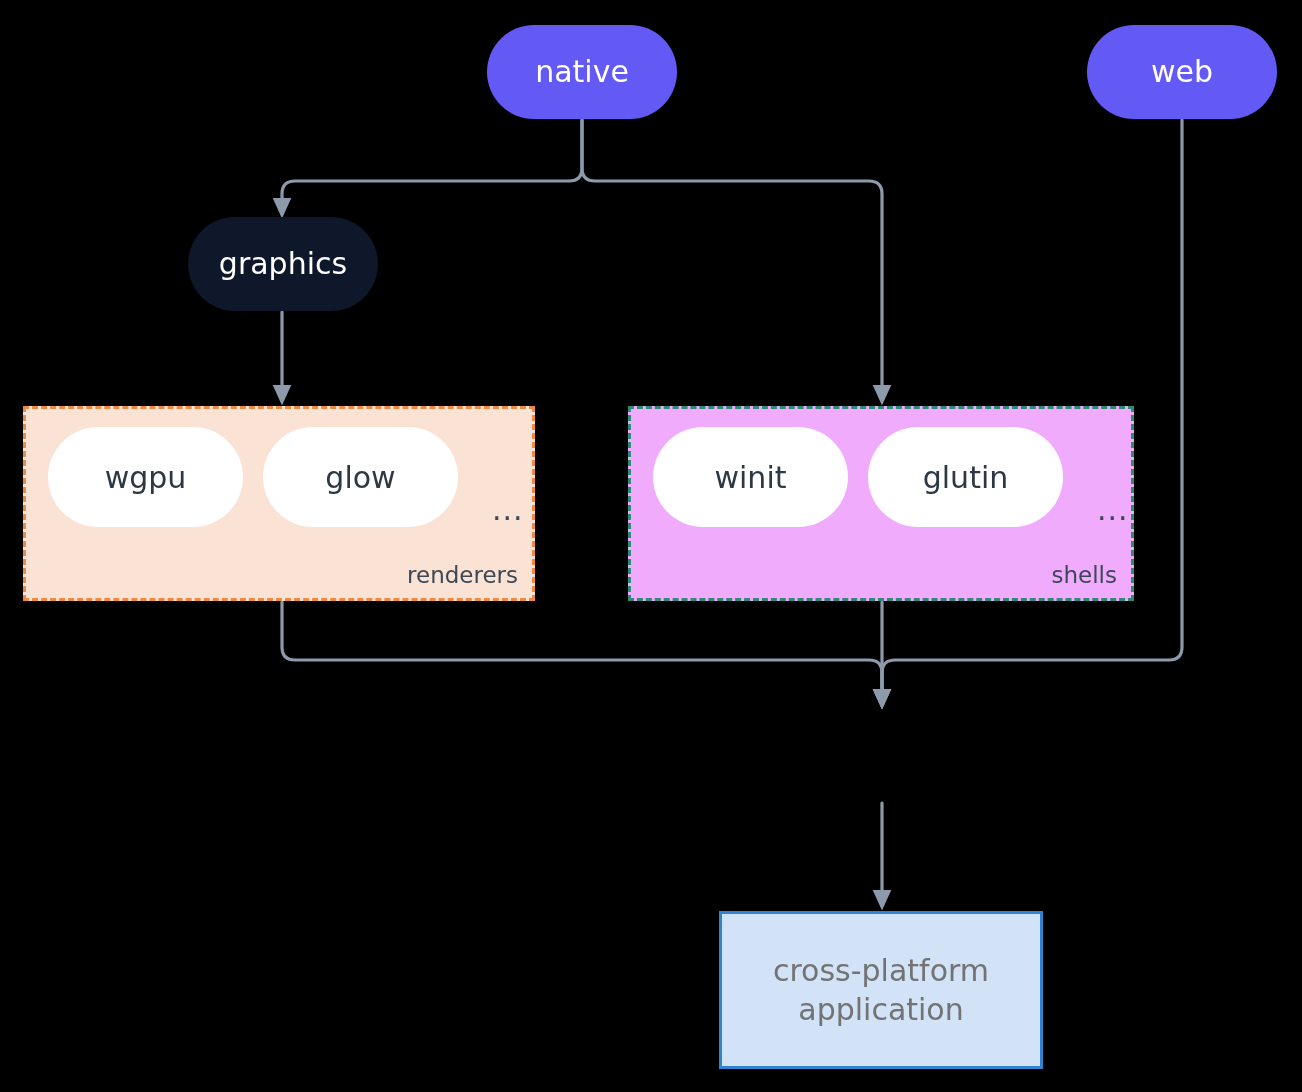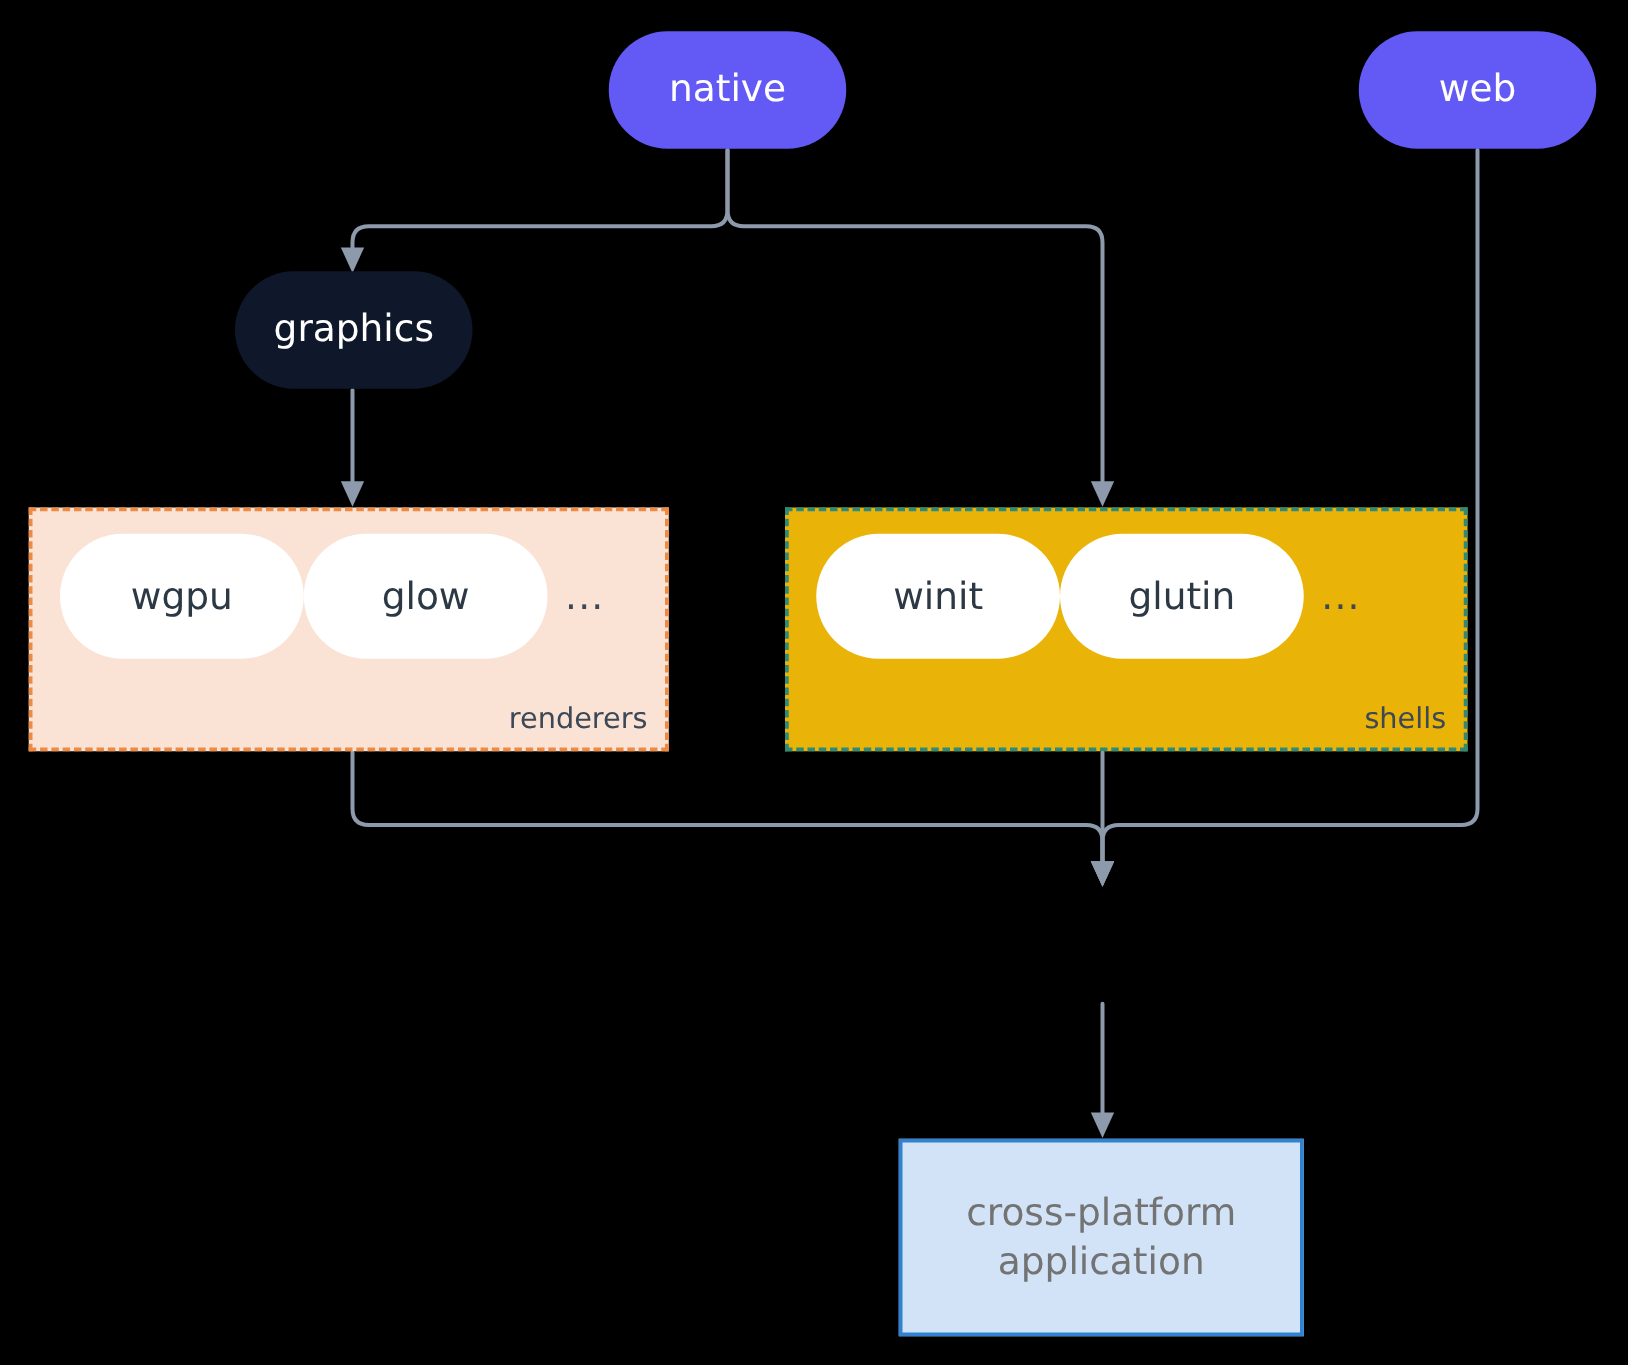--- a/index.html
+++ b/index.html
@@ -79,40 +79,41 @@
     box-sizing: border-box;
   }
   .group-renderers {
     left: 23px;  top: 406px;
     width: 512px; height: 195px;
     background: #fae3d5;
     border: 3px dashed #ef8a43;
   }
   .group-shells {
     left: 628px; top: 406px;
-    width: 546px; height: 195px;
-    background: #eab308;
+    width: 506px; height: 195px;
+    background: #f0abfc;
     border: 3px dashed #2f8a78;
     padding-left: 19px;
   }
   .group-label {
     position: absolute;
     right: 14px;
     bottom: 10px;
     font-size: 23px;
     color: #3c4856;
     margin-top: 13px;
   }
 
   .chip-row {
     position: absolute;
     left: 22px;
     top: 18px;
     display: flex;
-    align-items: center;
+    align-items: flex-end;
+    gap: 20px;
   }
   .chip {
     width: 195px;
     height: 100px;
     background: #ffffff;
     border-radius: 999px;
     display: flex;
     align-items: center;
     justify-content: center;
     font-size: 30px;

